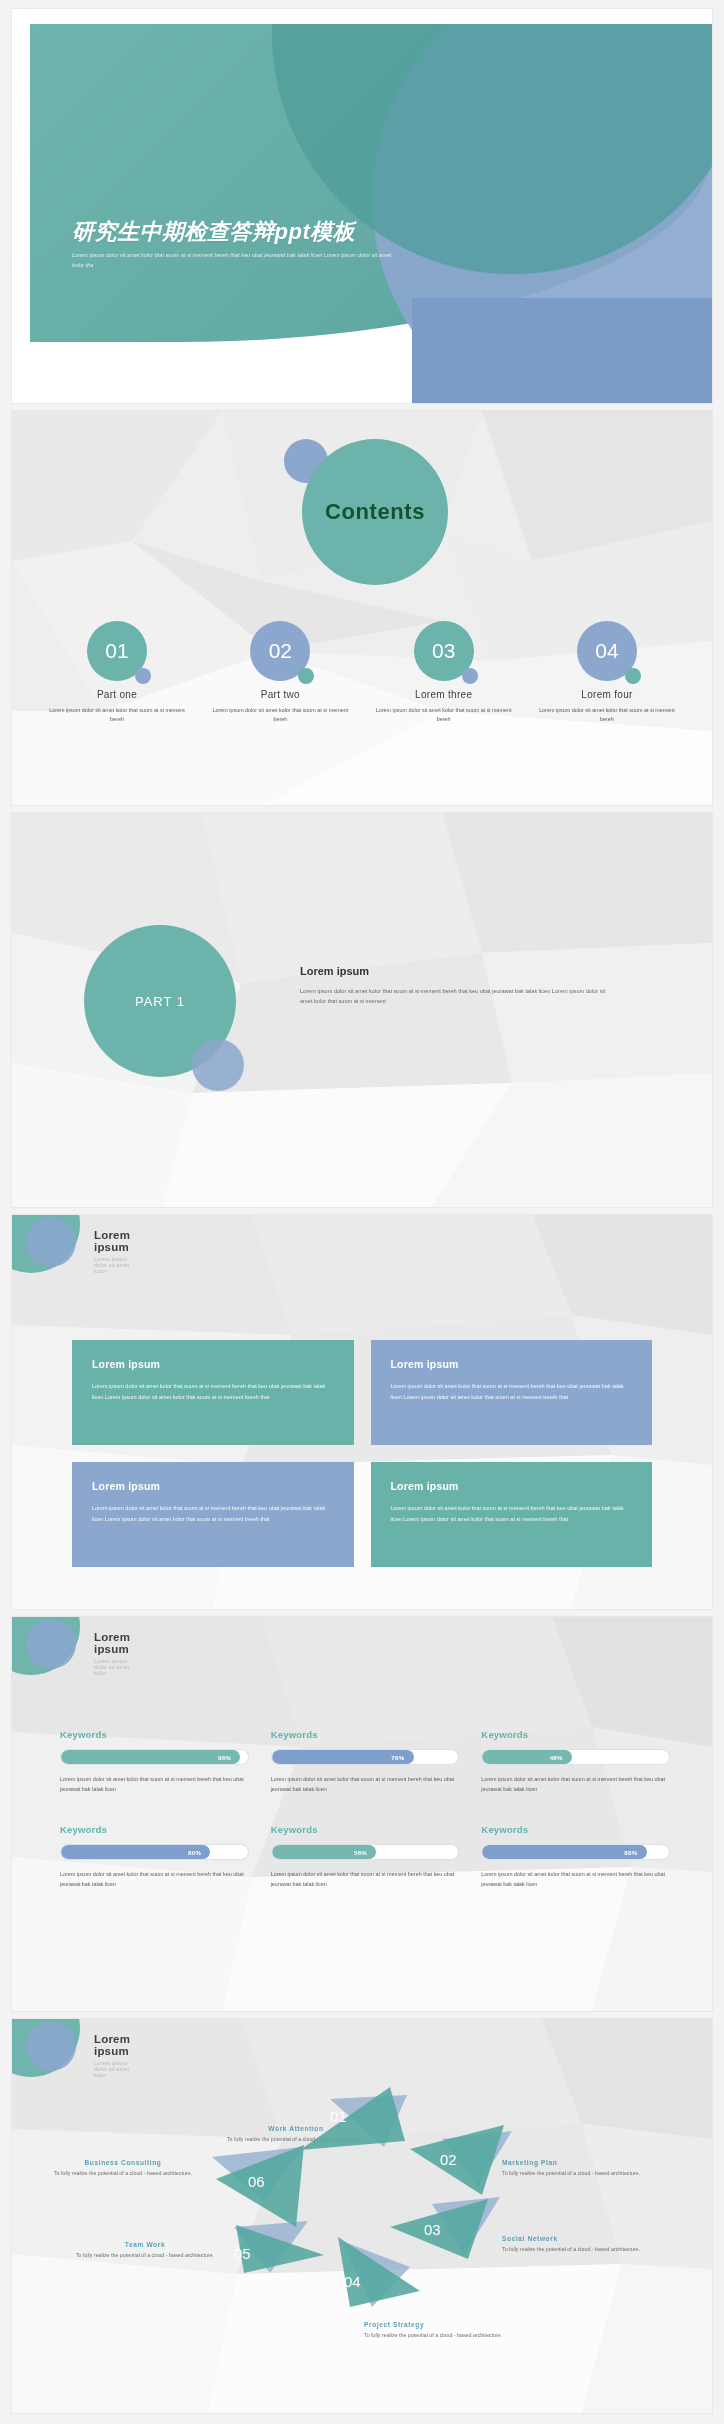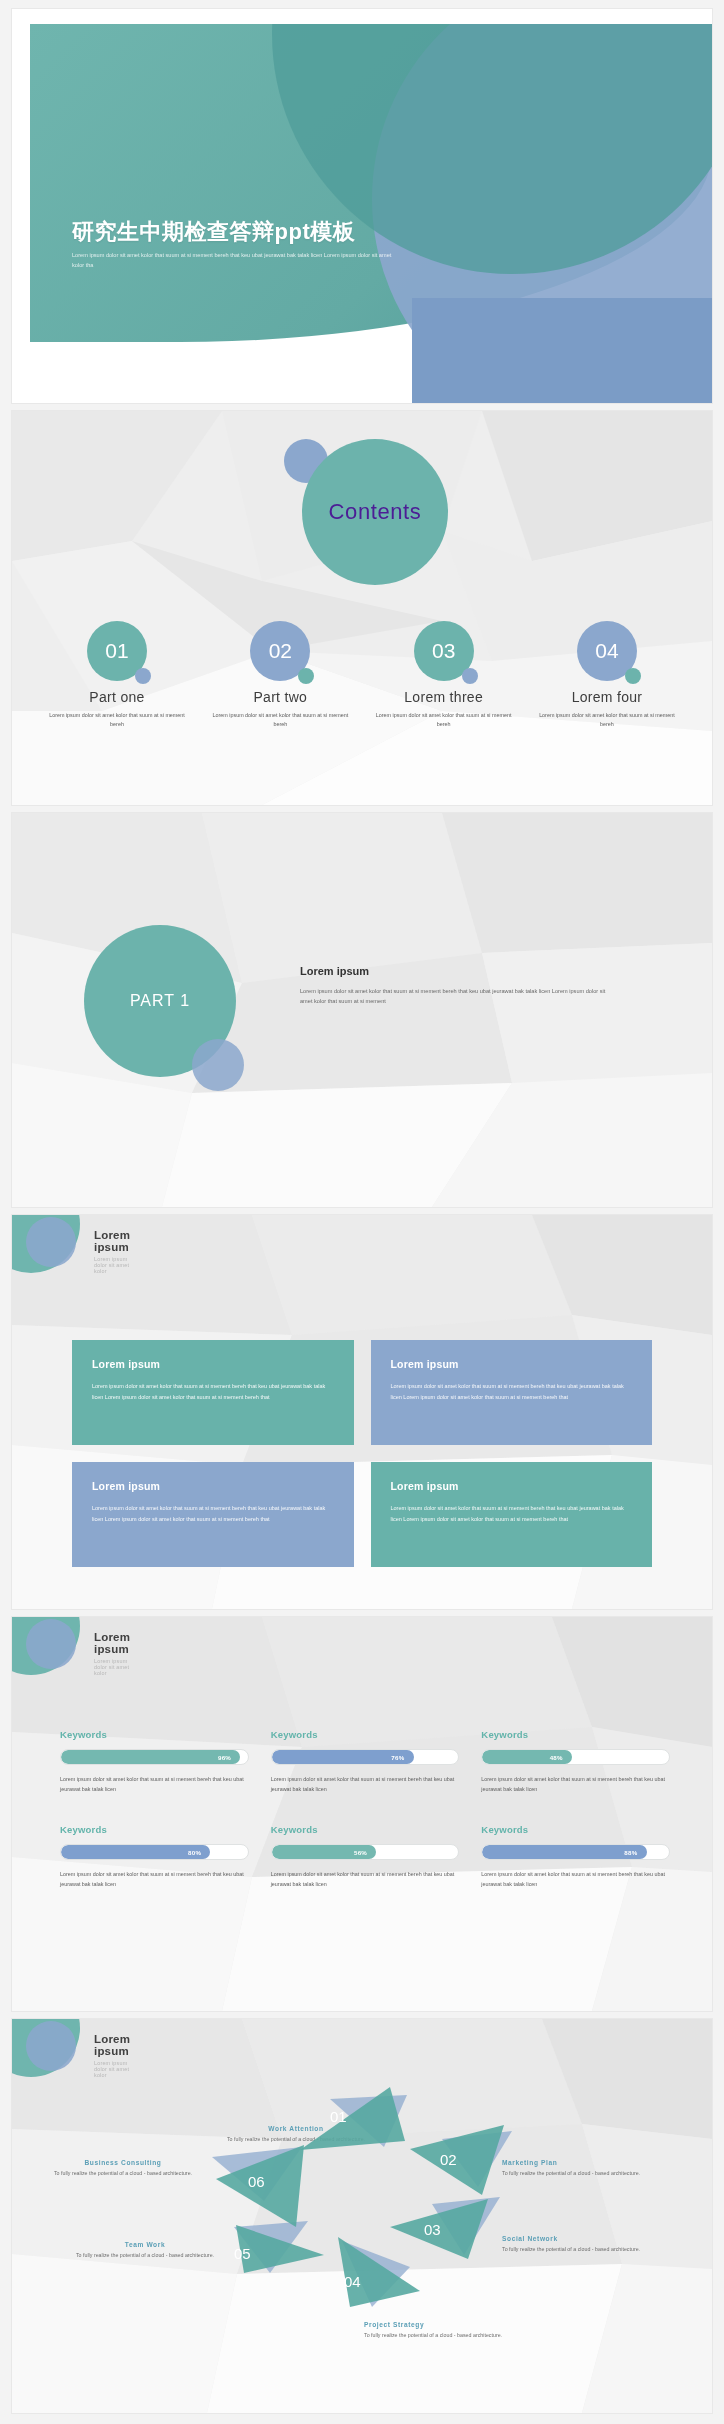--- a/index.html
+++ b/index.html
@@ -42,21 +42,21 @@
   .s1-tealover {
     position: absolute; right: -40px; top: -230px;
     width: 480px; height: 480px; border-radius: 50%;
     background: #4f9c9a; opacity: .75;
   }
   .s1-darkcorner {
     position: absolute; right: 0; bottom: 0;
     width: 300px; height: 105px;
     background: #7b9cc6;
   }
-  .s1-text { position: absolute; left: 42px; top: 196px; z-index: 6; }
+  .s1-text { position: absolute; left: 42px; top: 196px; z-index: 6; font-style: italic; }
   .s1-title {
     color: #ffffff; font-size: 22px; font-weight: 700;
     letter-spacing: .5px; line-height: 1.1;
     text-shadow: 0 1px 2px rgba(0,0,0,.08);
   }
   .s1-sub {
     margin-top: 7px; color: rgba(255,255,255,.80);
     font-size: 5.6px; line-height: 1.75; max-width: 330px;
   }
 
@@ -76,21 +76,21 @@
   .hdr-title { font-size: 11.5px; font-weight: 700; color: #404040; letter-spacing: .2px; }
   .hdr-sub { margin-top: 3px; font-size: 5.4px; color: #b7b7b7; letter-spacing: .2px; }
 
   
   .c-big {
     position: absolute; left: 290px; top: 28px;
     width: 146px; height: 146px; border-radius: 50%;
     background: #6cb3ac; z-index: 4;
     display: flex; align-items: center; justify-content: center;
   }
-  .c-big span { color: #4c1d95; font-size: 22px; font-weight: 400; letter-spacing: .6px; }
+  .c-big span { color: #14532d; font-size: 22px; font-weight: 700; letter-spacing: .6px; }
   .c-small {
     position: absolute; left: 272px; top: 28px;
     width: 44px; height: 44px; border-radius: 50%;
     background: #8ba7cd; z-index: 3;
   }
   .c-row {
     position: absolute; left: 30px; top: 210px; width: 640px;
     display: flex; justify-content: space-between; z-index: 6;
   }
   .c-item { width: 150px; text-align: center; position: relative; }
@@ -98,31 +98,31 @@
   .c-circ {
     width: 60px; height: 60px; border-radius: 50%;
     display: flex; align-items: center; justify-content: center;
     color: #fff; font-size: 21px; font-weight: 400;
     position: relative; z-index: 2;
   }
   .c-dot {
     position: absolute; width: 16px; height: 16px; border-radius: 50%;
     right: 41px; bottom: 9px; z-index: 3;
   }
-  .c-label { font-size: 14px; color: #3d3d3d; margin-top: -4px; letter-spacing: .3px; }
+  .c-label { font-size: 10px; color: #3d3d3d; margin-top: -4px; letter-spacing: .3px; }
   .c-desc { margin-top: 6px; font-size: 5.4px; color: #5c5c5c; line-height: 1.75; }
 
   
   .p-circ {
     position: absolute; left: 72px; top: 112px;
     width: 152px; height: 152px; border-radius: 50%;
     background: #6cb3ac; z-index: 4;
     display: flex; align-items: center; justify-content: center;
   }
-  .p-circ span { color: #fff; font-size: 16px; font-weight: 300; letter-spacing: 1px; }
+  .p-circ span { color: #fff; font-size: 13px; font-weight: 300; letter-spacing: 1px; }
   .p-dot {
     position: absolute; left: 180px; top: 226px;
     width: 52px; height: 52px; border-radius: 50%;
     background: #8ba7cd; opacity: .85; z-index: 5;
   }
   .p-text { position: absolute; left: 288px; top: 152px; width: 318px; z-index: 6; }
   .p-title { font-size: 11px; font-weight: 700; color: #333; }
   .p-body { margin-top: 9px; font-size: 5.6px; color: #6a6a6a; line-height: 1.85; }
 
   

